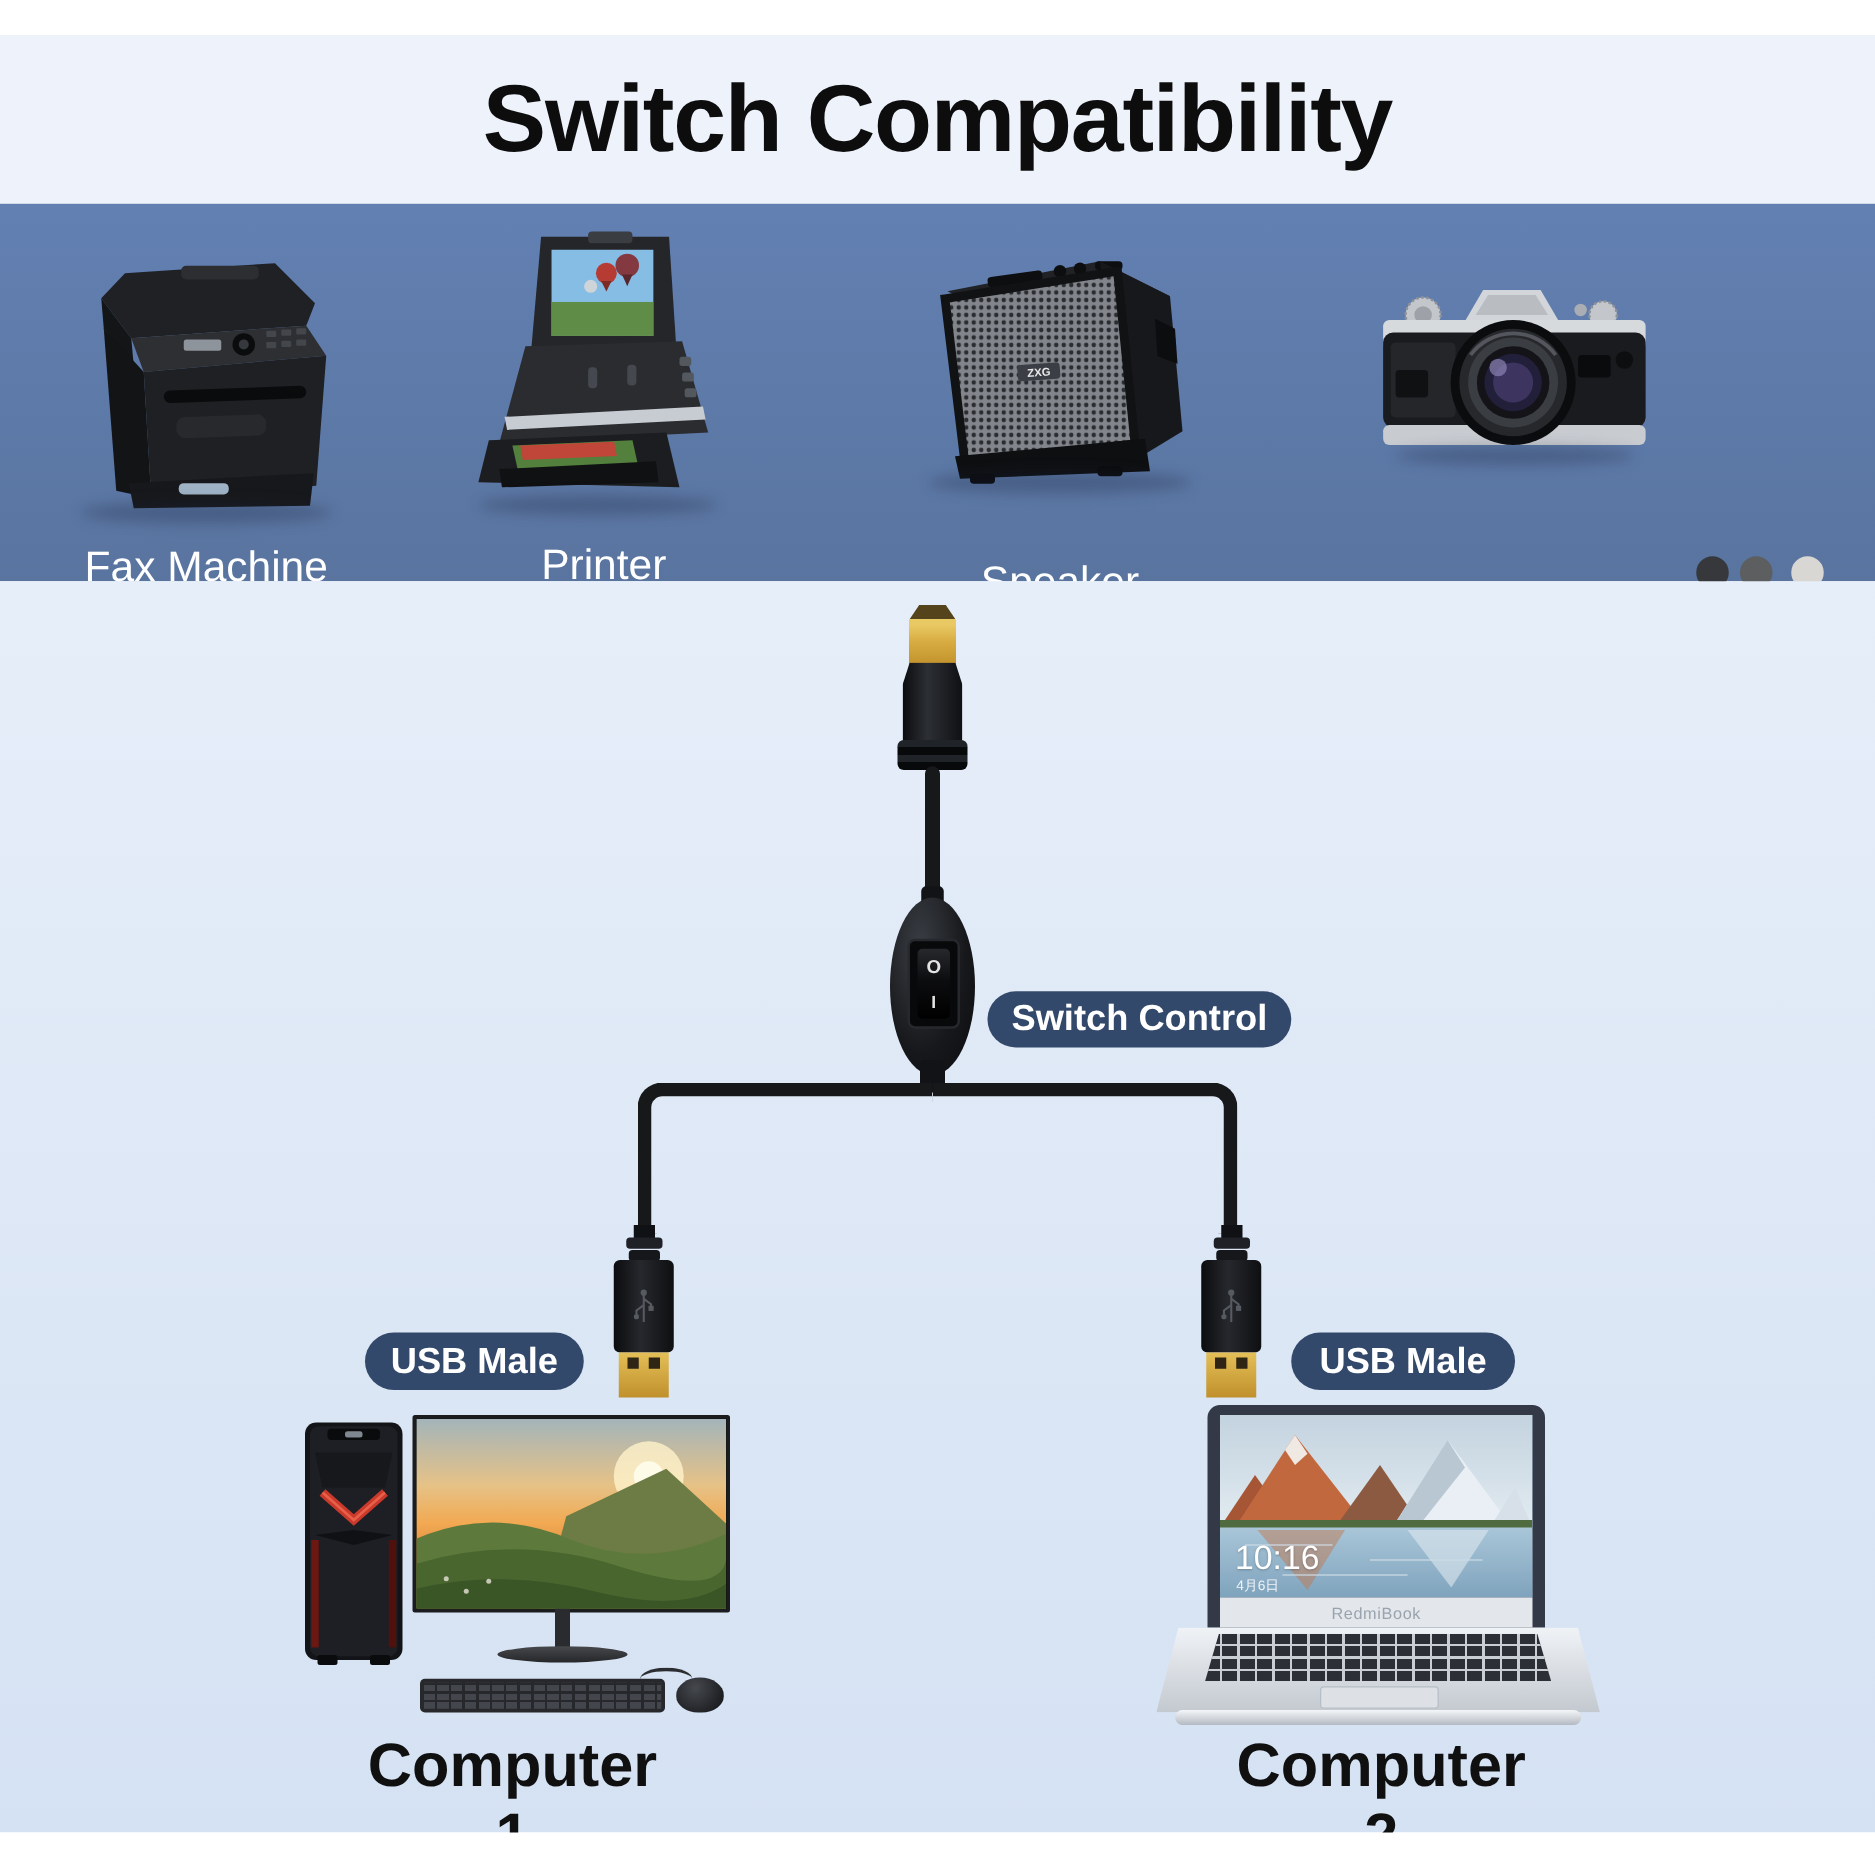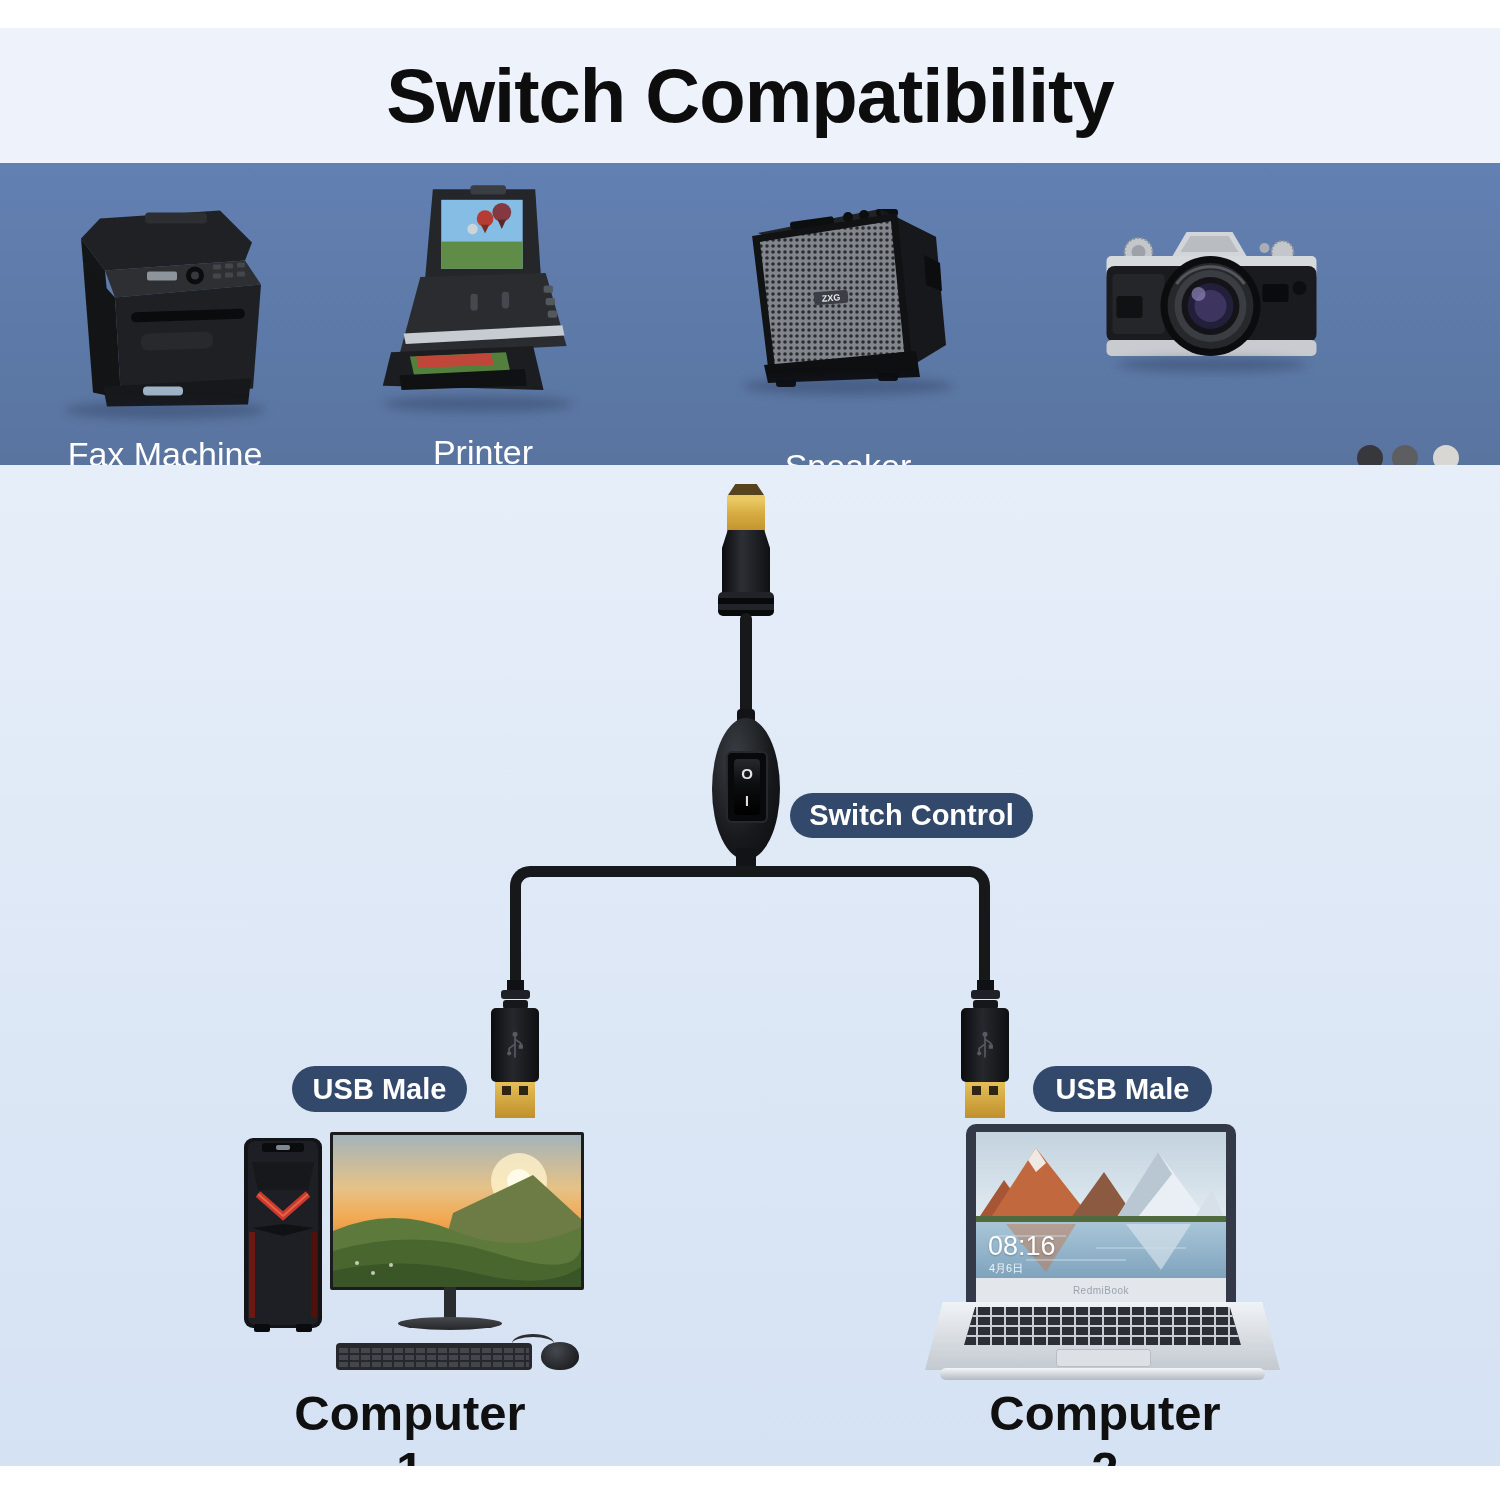--- a/index.html
+++ b/index.html
@@ -73,21 +73,21 @@
       background:radial-gradient(circle at 40% 30%,#45484e,#1d1f22 75%);}
   #mouse1-cable{left:512px;top:869px;width:42px;height:16px;border-top:3px solid #2b2d31;
       border-radius:50%;background:transparent;}
   .computer-label{position:absolute;font-size:49px;font-weight:700;color:#101011;text-align:center;}
   
   #laptop-screen{left:966px;top:659px;width:270px;height:178px;background:#343947;
       border-radius:10px 10px 0 0;}
   #laptop-display{left:976px;top:667px;width:250px;height:146px;overflow:hidden;background:#9db8cc;}
   #laptop-chin{left:976px;top:813px;width:250px;height:24px;background:#e3e7ec;
       display:flex;align-items:center;justify-content:center;}
-  #laptop-brand{font-size:10px;color:#9aa3ad;letter-spacing:.5px;}
+  #laptop-brand{font-size:13px;color:#9aa3ad;letter-spacing:.5px;}
   #laptop-clock{left:988px;top:766px;font-size:27px;color:#ffffff;font-weight:400;
       text-shadow:0 1px 2px rgba(0,0,0,.25);}
   #laptop-date{left:989px;top:796px;font-size:11px;color:#f0f4f7;text-align:center;}
   #laptop-deck{left:925px;top:837px;width:355px;height:68px;
       clip-path:polygon(5% 0,95% 0,100% 100%,0 100%);
       background:linear-gradient(180deg,#f0f3f6,#c3c9d0);}
   #laptop-keys{position:absolute;left:11%;top:5px;width:78%;height:38px;
       clip-path:polygon(4% 0,96% 0,100% 100%,0 100%);
       background-image:repeating-linear-gradient(0deg,transparent 0 8px,#c9ced5 8px 10px),
                        repeating-linear-gradient(90deg,#2c2f35 0 12px,#c9ced5 12px 14px);}
@@ -368,21 +368,21 @@
         <rect y="90" width="250" height="56" fill="url(#lake)"></rect>
         <polygon points="30,92 100,92 70,140" fill="#c07a52" opacity=".5"></polygon>
         <polygon points="150,92 215,92 185,138" fill="#dde7ee" opacity=".6"></polygon>
         <g stroke="#cfdde7" stroke-width="1.5" opacity=".6">
           <line x1="20" y1="104" x2="90" y2="104"></line>
             <line x1="120" y1="116" x2="210" y2="116"></line>
           <line x1="50" y1="128" x2="150" y2="128"></line>
         </g>
       </svg>
     </div>
-    <div class="abs" id="laptop-clock">08:16</div>
+    <div class="abs" id="laptop-clock">10:16</div>
     <div class="abs" id="laptop-date">4月6日</div>
     <div class="abs" id="laptop-chin">
       <span id="laptop-brand">RedmiBook</span>
     </div>
     <div class="abs" id="laptop-deck">
       <div id="laptop-keys"></div>
       <div id="laptop-touchpad"></div>
     </div>
     <div class="abs" id="laptop-lip"></div>
     <div class="computer-label" style="left:975px;top:920px;width:260px;">Computer 2</div>

